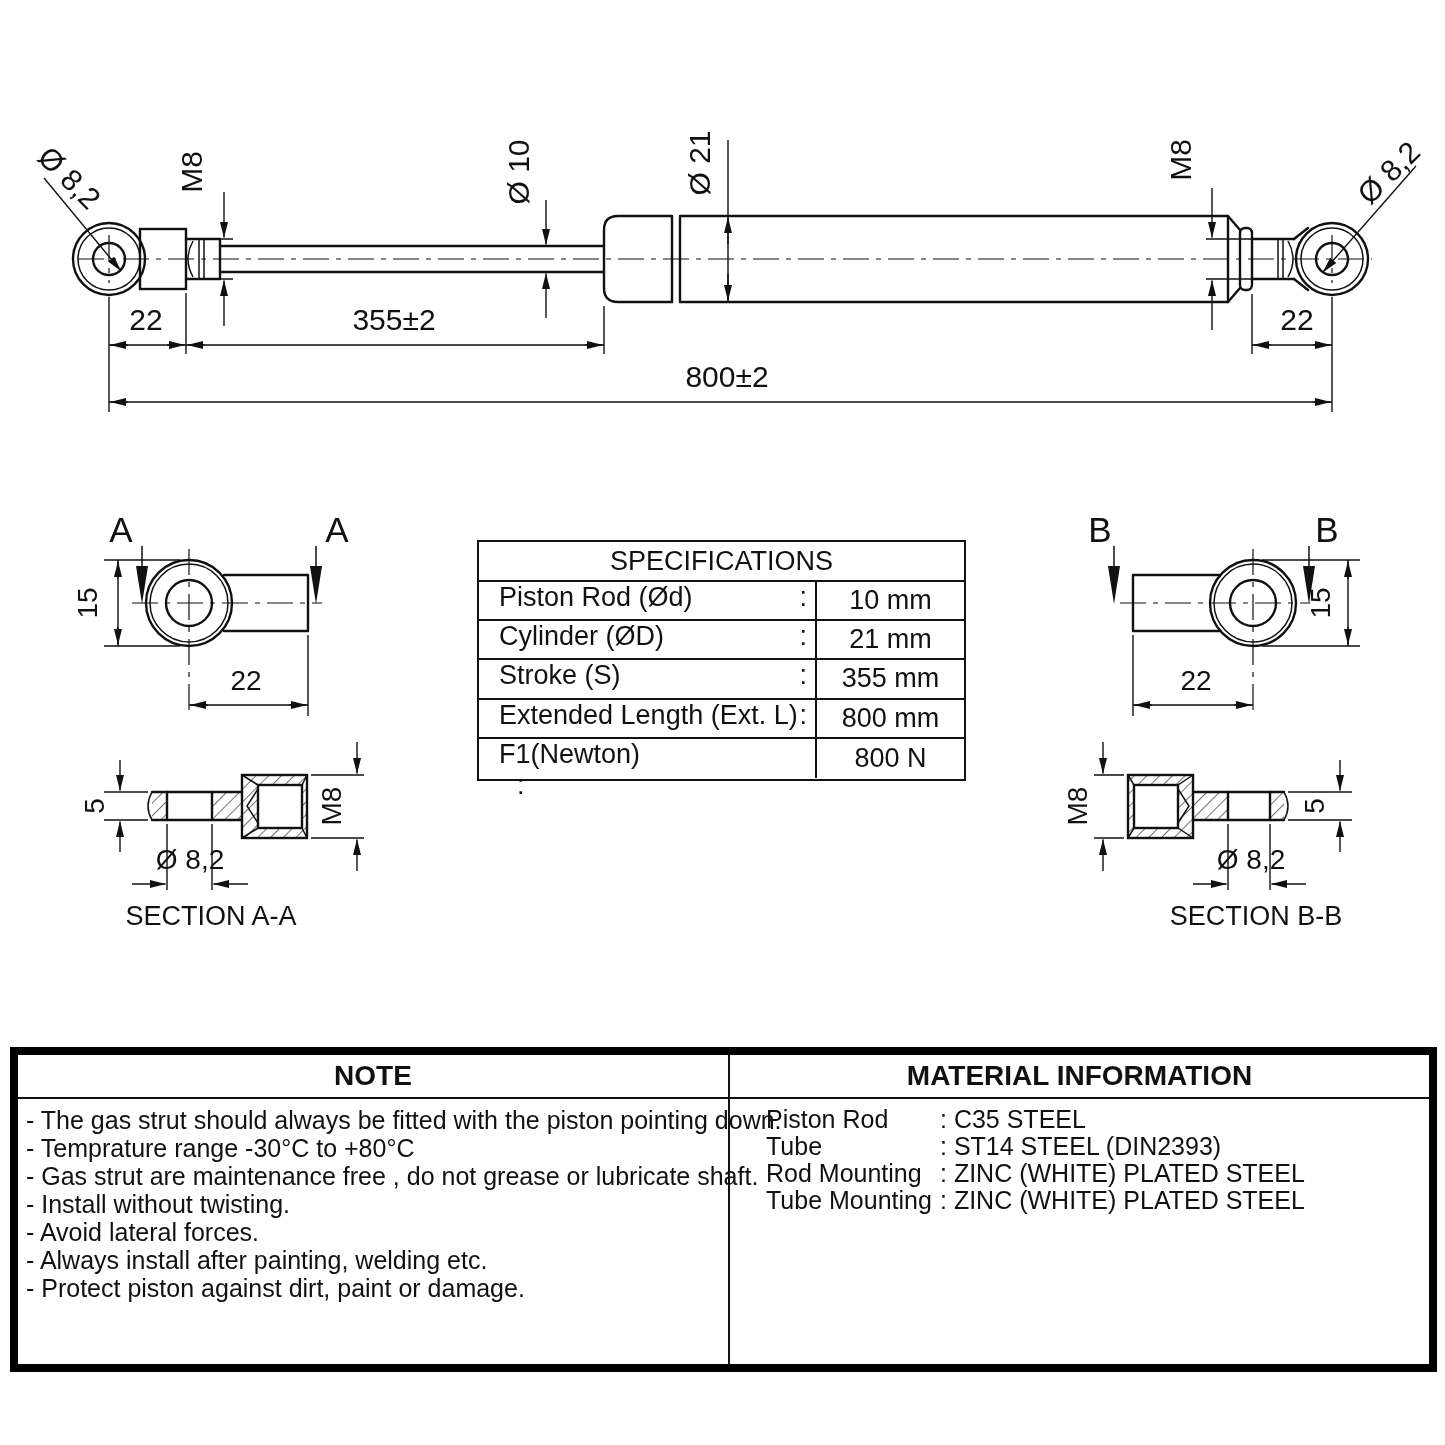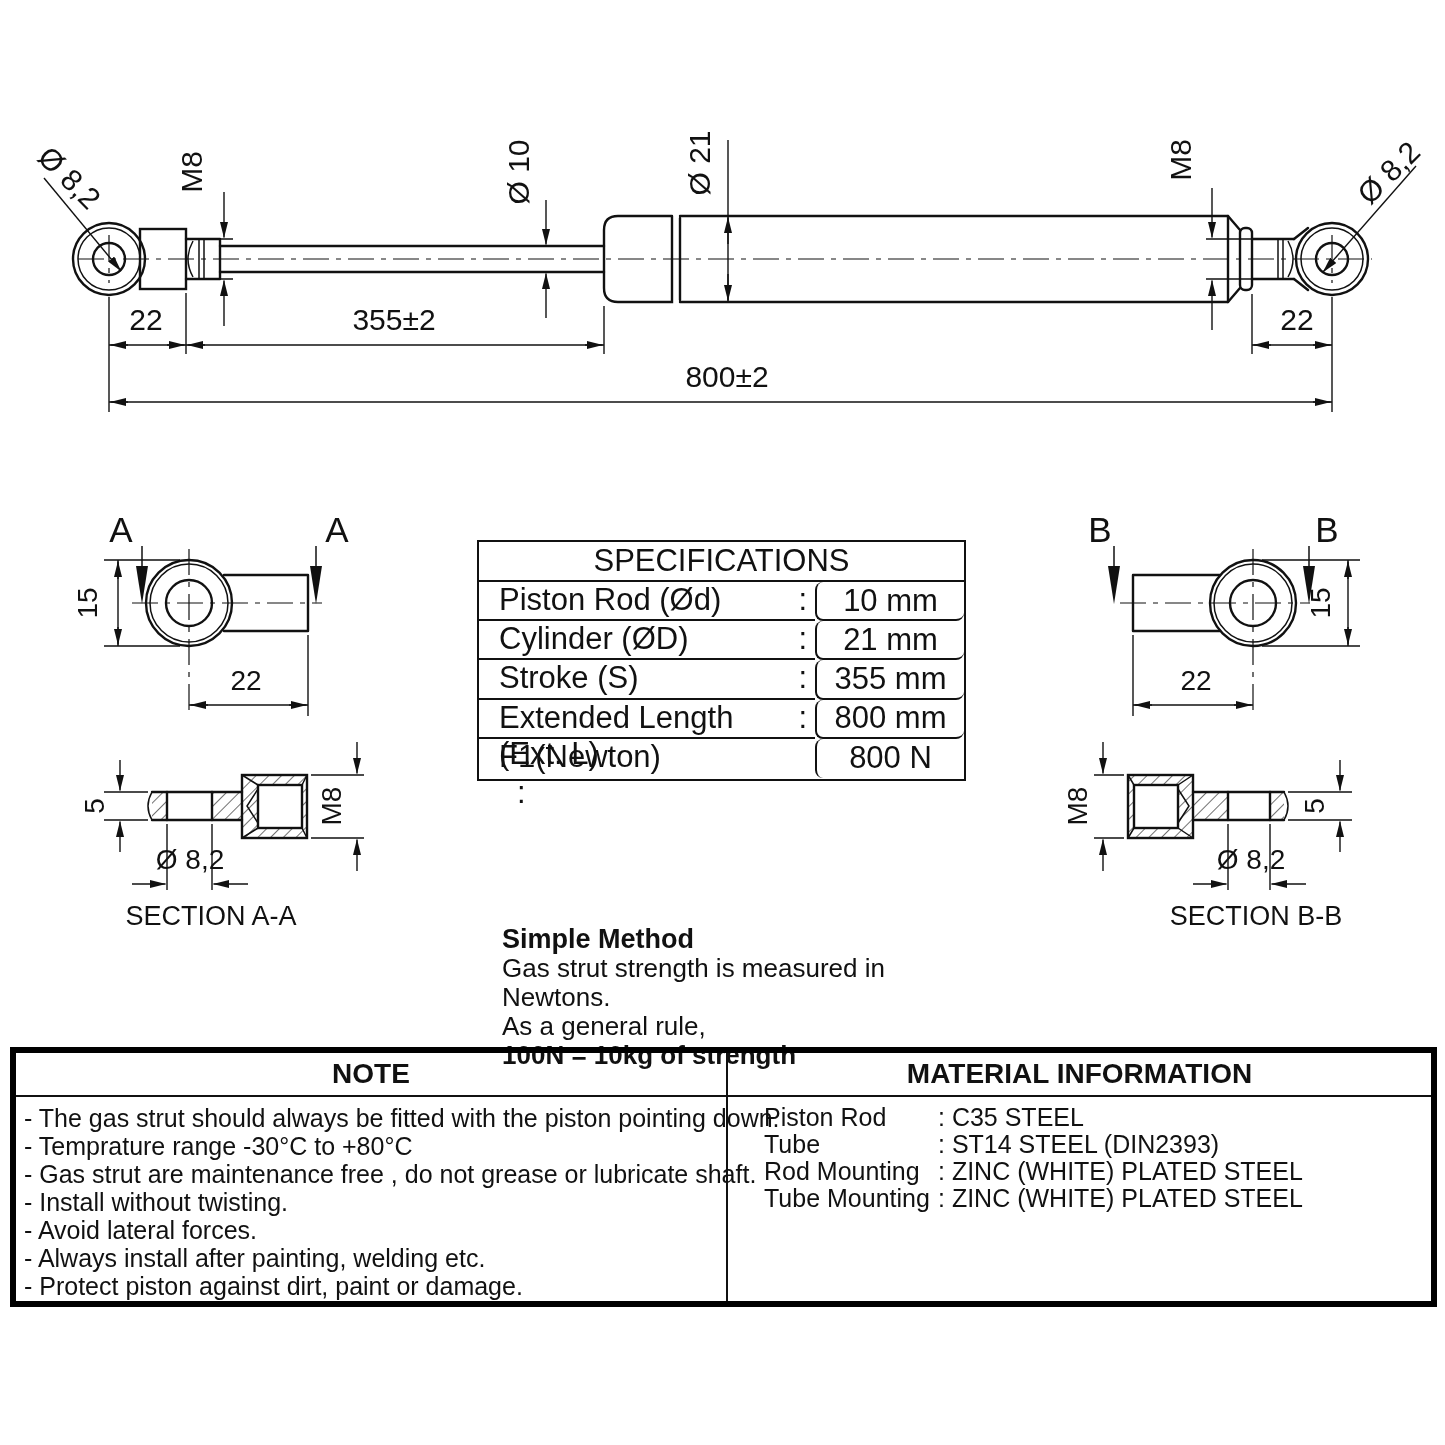--- a/index.html
+++ b/index.html
@@ -13,37 +13,37 @@
   .hatchfill{fill:url(#hatch);stroke:none;}
   .dt{font-size:30px;}
   .dt2{font-size:28px;}
   .sl{font-size:35px;}
   .cap{font-size:27px;}
   .secarrow{fill:#111;stroke:none;}
 
   .spec-table{position:absolute;left:477px;top:540px;width:489px;height:241px;
     border:2.5px solid #111;box-sizing:border-box;display:grid;
     grid-template-columns:336px 1fr;grid-template-rows:40px repeat(5,39.2px);
-    font-size:31px;}
+    font-size:27px;}
   .spec-title{grid-column:1 / span 2;display:flex;align-items:center;justify-content:center;
     border-bottom:2px solid #111;}
   .spec-left{display:flex;align-items:flex-start;justify-content:space-between;
     padding:0 8px 0 20px;border-bottom:2px solid #111;}
   .spec-left.inline{justify-content:flex-start;flex-direction:column;}
   .spec-left.inline .colon{margin-left:18px;}
   .spec-right{display:flex;align-items:center;justify-content:center;
-    border-left:2px solid #111;border-bottom:2px solid #111;border-radius:8px;}
+    border-left:2px solid #111;border-bottom:2px solid #111;}
   .spec-row-last{border-bottom:none;}
 
   .simple-method{position:absolute;left:502px;top:925px;width:470px;font-size:26px;line-height:29px;}
   .simple-method .sm-title{font-weight:bold;font-size:27px;}
   .simple-method .sm-bold{font-weight:bold;}
 
-  .info-table{position:absolute;left:10px;top:1047px;width:1427px;height:260px;
-    border:6px solid #000000;box-sizing:border-box;display:grid;
+  .info-table{position:absolute;left:10px;top:1047px;width:1427px;height:325px;
+    border:8px solid #000000;box-sizing:border-box;display:grid;
     grid-template-columns:710px 1fr;grid-template-rows:44px 1fr;}
   .info-head{display:flex;align-items:center;justify-content:center;
     font-weight:bold;font-size:28px;border-bottom:2.5px solid #111;}
   .info-head.right,.info-body.right{border-left:2.5px solid #111;}
   .info-body{padding:7px 6px 0 8px;font-size:25px;line-height:28px;}
   .note-item{white-space:nowrap;}
   .mat-row{display:flex;line-height:27px;padding-left:8px;}
   .mat-label{width:174px;flex:0 0 174px;padding-left:20px;}
 </style>
 </head>
@@ -343,26 +343,20 @@
   <div class="spec-right">800 mm</div>
 
   <div class="spec-left inline spec-row-last">
     <span>F1(Newton)</span>
     <span class="colon">:</span>
   </div>
   <div class="spec-right spec-row-last">800 N</div>
 </div>
 
 
-<div class="simple-method">
-  <div class="sm-title">Simple Method</div>
-  <div>Gas strut strength is measured in Newtons.</div>
-  <div>As a general rule,</div>
-  <div class="sm-bold">100N = 10kg of strength</div>
-</div>
 
 
 <div class="info-table">
   <div class="info-head">NOTE</div>
   <div class="info-head right">MATERIAL INFORMATION</div>
 
   <div class="info-body">
     <div class="note-item">- The gas strut should always be fitted with the piston pointing down.</div>
     <div class="note-item">- Temprature range -30°C to +80°C</div>
     <div class="note-item">- Gas strut are maintenance free , do not grease or lubricate shaft.</div>

